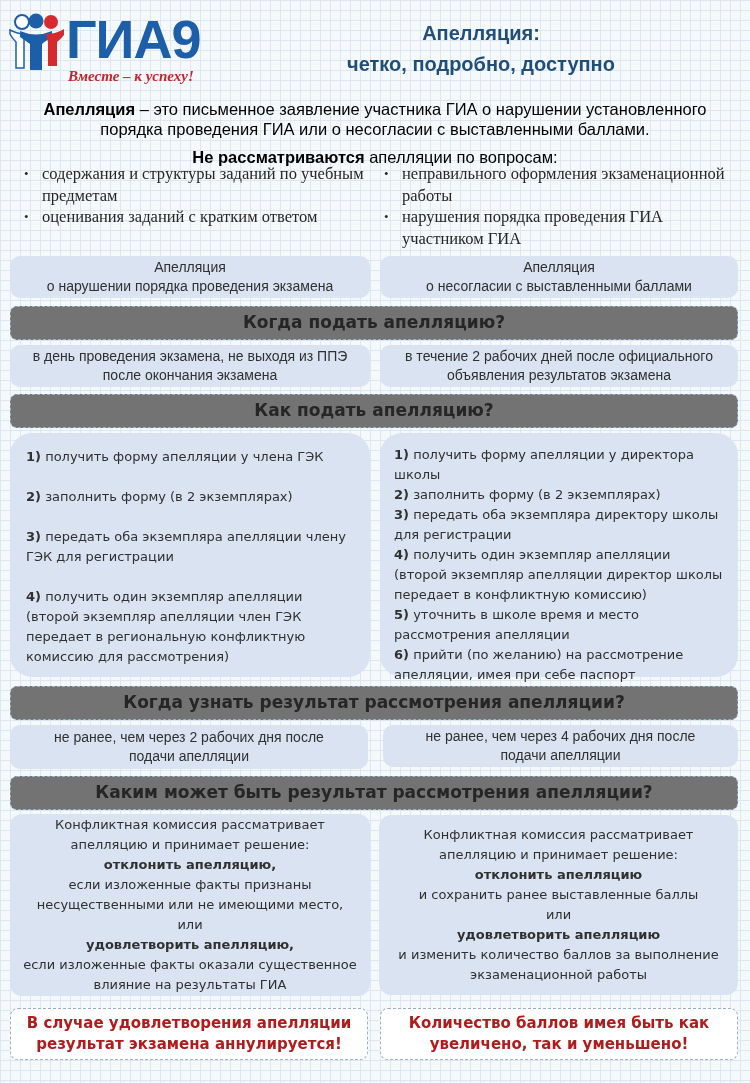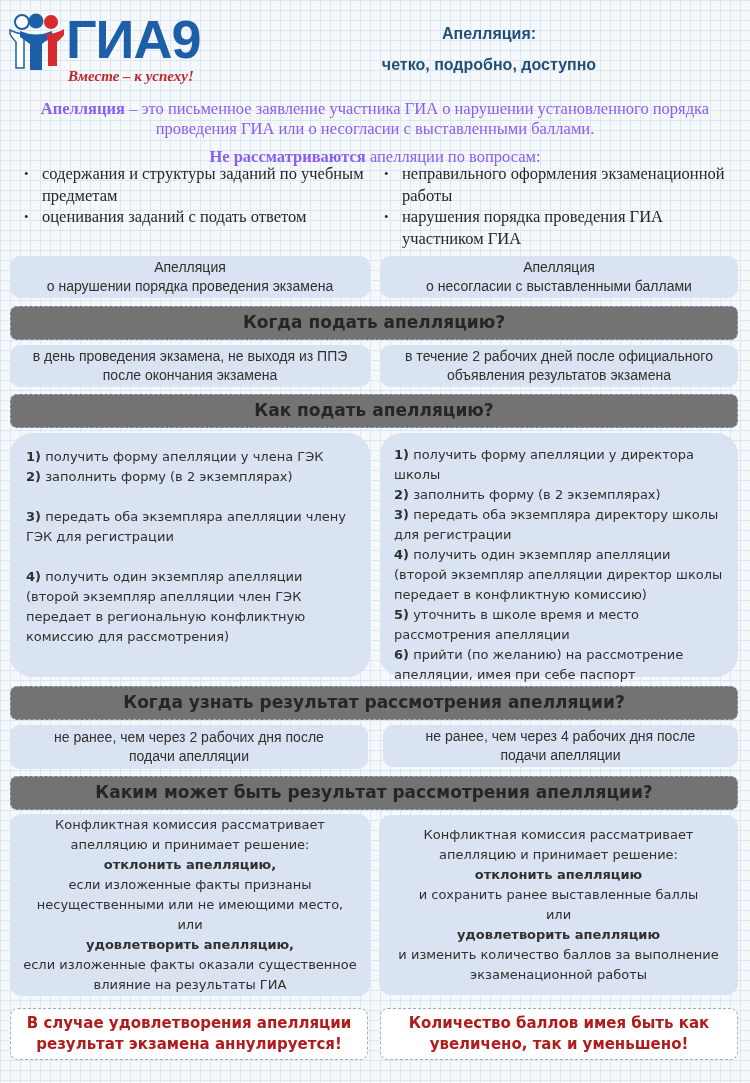--- a/index.html
+++ b/index.html
@@ -19,28 +19,28 @@
     position: absolute; left: 58px; top: 6px;
     font-family: "Liberation Sans", sans-serif; font-weight: bold;
     font-size: 54px; color: #1d5ea8; letter-spacing: -1px; line-height: 54px;
   }
   .logo-slogan {
     position: absolute; left: 60px; top: 62px;
     font-family: "Liberation Serif", serif; font-weight: bold; font-style: italic;
     font-size: 15px; color: #c0262b; white-space: nowrap;
   }
   .title {
-    position: absolute; left: 274px; top: 18px; width: 430px;
+    position: absolute; left: 266px; top: 18px; width: 430px;
     text-align: center; font-weight: bold; color: #1f4e79;
-    font-size: 16px; line-height: 31px;
+    font-size: 20px; line-height: 31px;
   }
   .intro {
     position: absolute; left: 10px; top: 99px; width: 730px;
-    text-align: center; font-family: Liberation Serif, serif;
-    font-size: 16.5px; line-height: 20px; color: #8b5cf6;
+    text-align: center; font-family: Liberation Sans, sans-serif;
+    font-size: 16.5px; line-height: 20px; color: #000000;
   }
   .intro b { font-weight: bold; }
   .bullets {
     position: absolute; top: 163px; font-family: "Liberation Serif", serif;
     font-size: 16.5px; line-height: 21.5px; color: #262626;
   }
   .bullets li { list-style: none; position: relative; padding-left: 18px; }
   .bullets li::before { content: "•"; position: absolute; left: 0; top: 0; font-size: 13px; }
   .bl { left: 24px; width: 355px; }
   .br { left: 384px; width: 355px; }
@@ -102,21 +102,21 @@
   <div>
     <b>Апелляция</b><span> – это письменное заявление участника ГИА о нарушении установленного порядка проведения ГИА или о несогласии с выставленными баллами.</span>
   </div>
   <div style="margin-top:8px;">
     <b>Не рассматриваются</b><span> апелляции по вопросам:</span>
   </div>
 </div>
 
 <ul class="bullets bl">
   <li>содержания и структуры заданий по учебным предметам</li>
-  <li>оценивания заданий с подать ответом</li>
+  <li>оценивания заданий с кратким ответом</li>
 </ul>
 <ul class="bullets br">
   <li>неправильного оформления экзаменационной работы</li>
   <li>нарушения порядка проведения ГИА участником ГИА</li>
 </ul>
 
 <div class="box narrow" style="left:10px; top:256px; width:360px; height:42px; line-height:19px;">
   <div>Апелляция</div>
   <div>о нарушении порядка проведения экзамена</div>
 </div>
@@ -129,21 +129,21 @@
 <div class="box narrow" style="left:10px; top:345px; width:360px; height:42px; line-height:19px; padding:10px 20px;">
   <div>в день проведения экзамена, не выходя из ППЭ после окончания экзамена</div>
 </div>
 <div class="box narrow" style="left:380px; top:345px; width:358px; height:42px; line-height:19px; padding:0 8px;">
   <div>в течение 2 рабочих дней после официального объявления результатов экзамена</div>
 </div>
 
 <div class="heading" style="top:394px;">Как подать апелляцию?</div>
 
 <div class="steps" style="left:10px; top:433px; width:360px; height:244px; padding:14px 16px; line-height:20px;">
-  <p style=""><b>1)</b><span> получить форму апелляции у члена ГЭК</span></p>
+  <p style="margin-bottom:20px;"><b>1)</b><span> получить форму апелляции у члена ГЭК</span></p>
   <p style="margin-bottom:20px;"><b>2)</b><span> заполнить форму (в 2 экземплярах)</span></p>
   <p style="margin-bottom:20px;"><b>3)</b><span> передать оба экземпляра апелляции члену ГЭК для регистрации</span></p>
   <p><b>4)</b><span> получить один экземпляр апелляции (второй экземпляр апелляции член ГЭК передает в региональную конфликтную комиссию для рассмотрения)</span></p>
 </div>
 
 <div class="steps" style="left:380px; top:433px; width:358px; height:244px; padding:12px 14px; line-height:20px;">
   <p><b>1)</b><span> получить форму апелляции у директора школы</span></p>
   <p><b>2)</b><span> заполнить форму (в 2 экземплярах)</span></p>
   <p><b>3)</b><span> передать оба экземпляра директору школы для регистрации</span></p>
   <p><b>4)</b><span> получить один экземпляр апелляции (второй экземпляр апелляции директор школы передает в конфликтную комиссию)</span></p>

